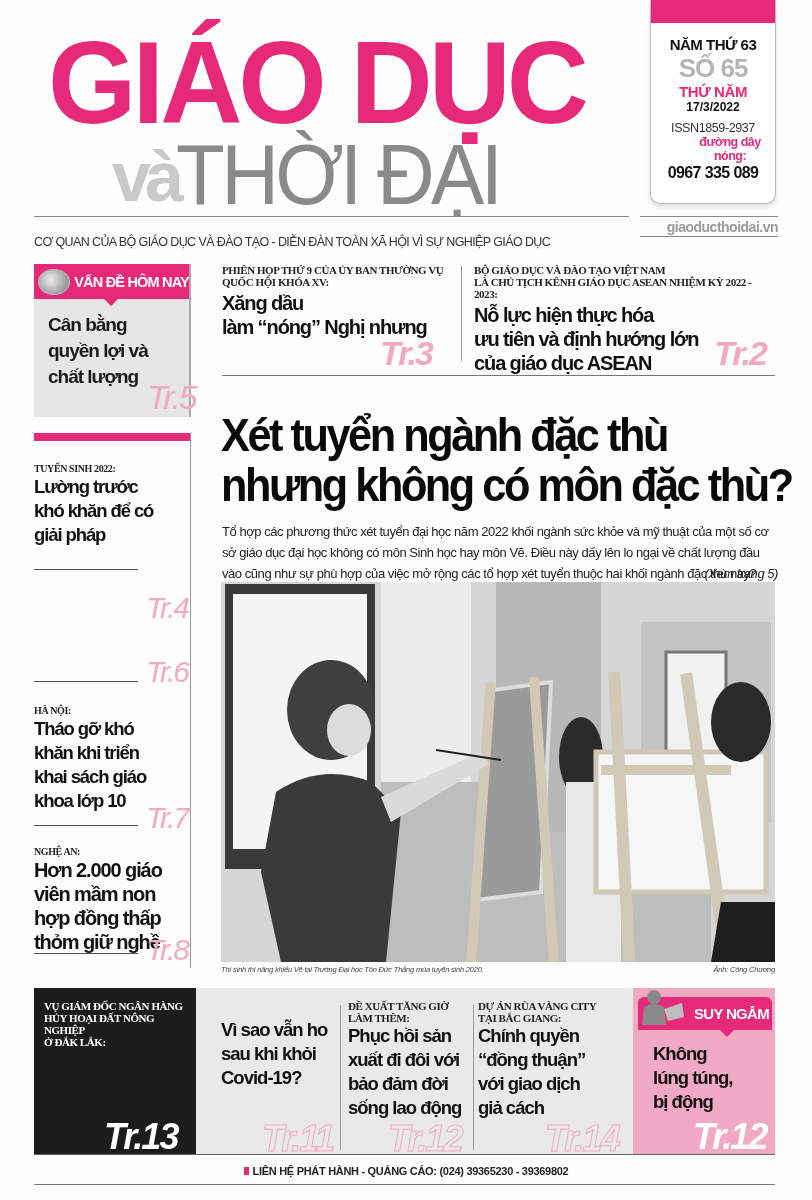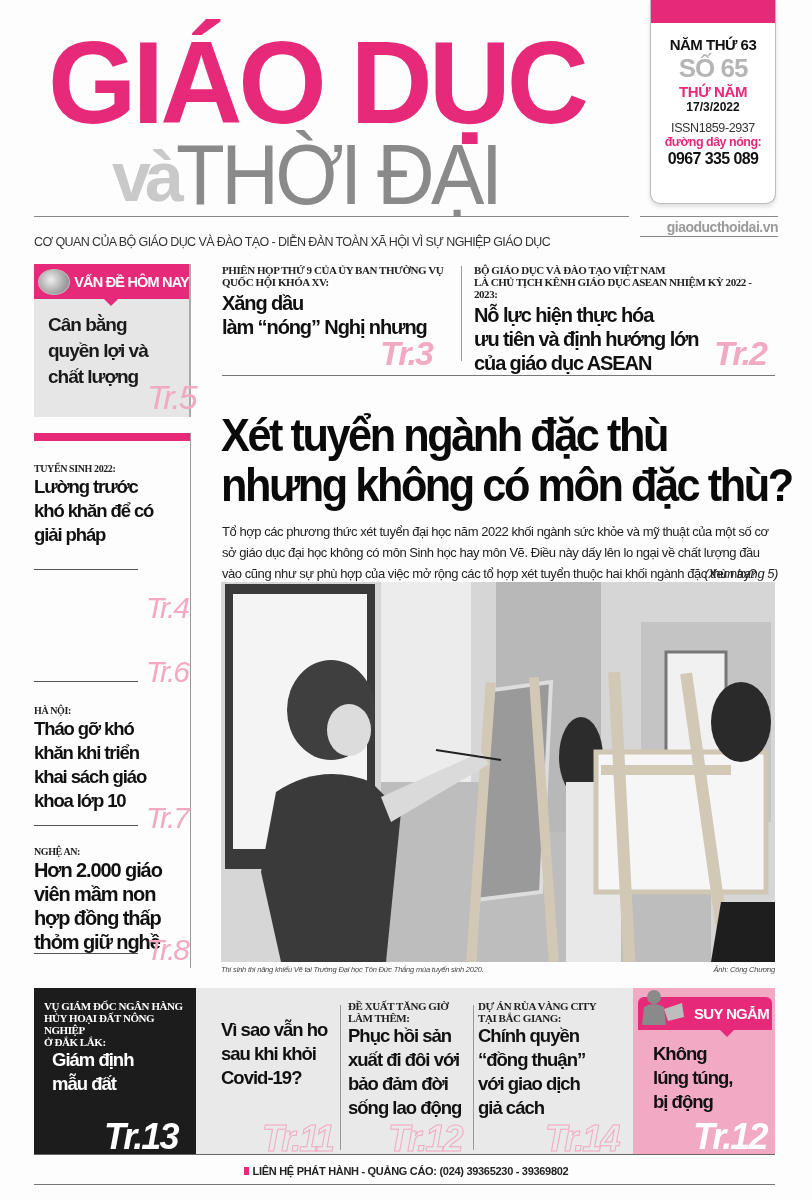--- a/index.html
+++ b/index.html
@@ -16,21 +16,21 @@
   .tagline { position: absolute; left: 34px; top: 216px; width: 595px; font-size: 12.5px; color: #333; letter-spacing: -0.6px; white-space: nowrap; border-top: 1px solid #888; padding-top: 18px; }
   .site-url { position: absolute; left: 640px; top: 216px; width: 138px; text-align: right; font-size: 14px; font-weight: bold; color: #9a9a9a; letter-spacing: -0.5px; border-top: 1px solid #888; border-bottom: 1px solid #888; padding: 2px 0 1px; }
 
   .issue-box { position: absolute; left: 650px; top: 0; width: 126px; height: 204px; border: 1px solid #bbb; border-top: none; border-radius: 0 0 10px 10px; background: #fff; text-align: center; box-shadow: 0 3px 4px rgba(0,0,0,0.12); }
   .issue-bar { height: 23px; background: #e7297a; }
   .issue-year { margin-top: 13px; font-weight: bold; font-size: 15px; letter-spacing: -0.5px; }
   .issue-no { font-weight: bold; font-size: 26px; color: #b5b5b5; line-height: 30px; letter-spacing: -1px; }
   .issue-day { font-weight: bold; font-size: 15px; color: #e7297a; line-height: 17px; letter-spacing: -0.4px; }
   .issue-date { font-weight: bold; font-size: 12px; line-height: 15px; }
   .issue-issn { font-size: 12.5px; margin-top: 6px; color: #333; line-height: 14px; letter-spacing: -0.4px; }
-  .issue-hot { font-weight: bold; font-size: 12.5px; color: #e7297a; line-height: 14px; letter-spacing: -0.5px; }
+  .issue-hot { font-weight: bold; font-size: 12.5px; color: #e7297a; line-height: 14px; letter-spacing: -0.5px; margin-left: 34px; }
   .issue-phone { font-weight: bold; font-size: 16px; line-height: 20px; letter-spacing: -0.6px; }
   .today-box { position: absolute; left: 34px; top: 264px; width: 157px; height: 153px; background: #e6e6e6; border-right: 2px solid #aaa; }
   .today-head { position: relative; height: 35px; background: #e7297a; display: flex; align-items: center; padding-left: 4px; }
   .today-head::after { content: ""; position: absolute; left: 70px; bottom: -7px; border-left: 7px solid transparent; border-right: 7px solid transparent; border-top: 7px solid #e7297a; }
   .globe { width: 34px; height: 26px; border-radius: 50%; background: radial-gradient(circle at 40% 40%, #eee, #999 70%); border: 1px solid #bbb; margin-right: 4px; }
   .today-label { color: #fff; font-weight: bold; font-size: 14.5px; letter-spacing: -0.8px; white-space: nowrap; }
   .today-title { position: absolute; left: 14px; top: 48px; font-weight: bold; font-size: 19px; line-height: 26px; letter-spacing: -1px; color: #1a1a1a; }
   .tr { font-family: "Liberation Sans", sans-serif; font-style: italic; color: #f2a9c4; letter-spacing: -2px; position: absolute; white-space: nowrap; }
   .tr-light { font-weight: normal; }
   .tr-bold { font-weight: bold; font-style: italic; }
@@ -211,24 +211,20 @@
 </div>
 
 <div class="bottom-strip"></div>
 
 <div class="bs-black">
   <div class="serif-kicker" style="position:absolute; left:10px; top:12px; color:#fff; width:150px;">
     <div>VỤ GIÁM ĐỐC NGÂN HÀNG</div>
     <div>HỦY HOẠI ĐẤT NÔNG NGHIỆP</div>
     <div>Ở ĐẮK LẮK:</div>
   </div>
-  <div class="bs-title" style="position:absolute; left:18px; top:60px; color:#fff;">
-    <div>Giám định</div>
-    <div>mẫu đất</div>
-  </div>
   <span class="tr tr-bold" style="left:70px; top:128px; font-size:36px; color:#fff;">Tr.13</span>
 </div>
 
 <div class="bs-cell" style="left:221px; top:1018px;">
   <div class="bs-title">
     <div>Vì sao vẫn ho</div>
     <div>sau khi khỏi</div>
     <div>Covid-19?</div>
   </div>
 </div>

